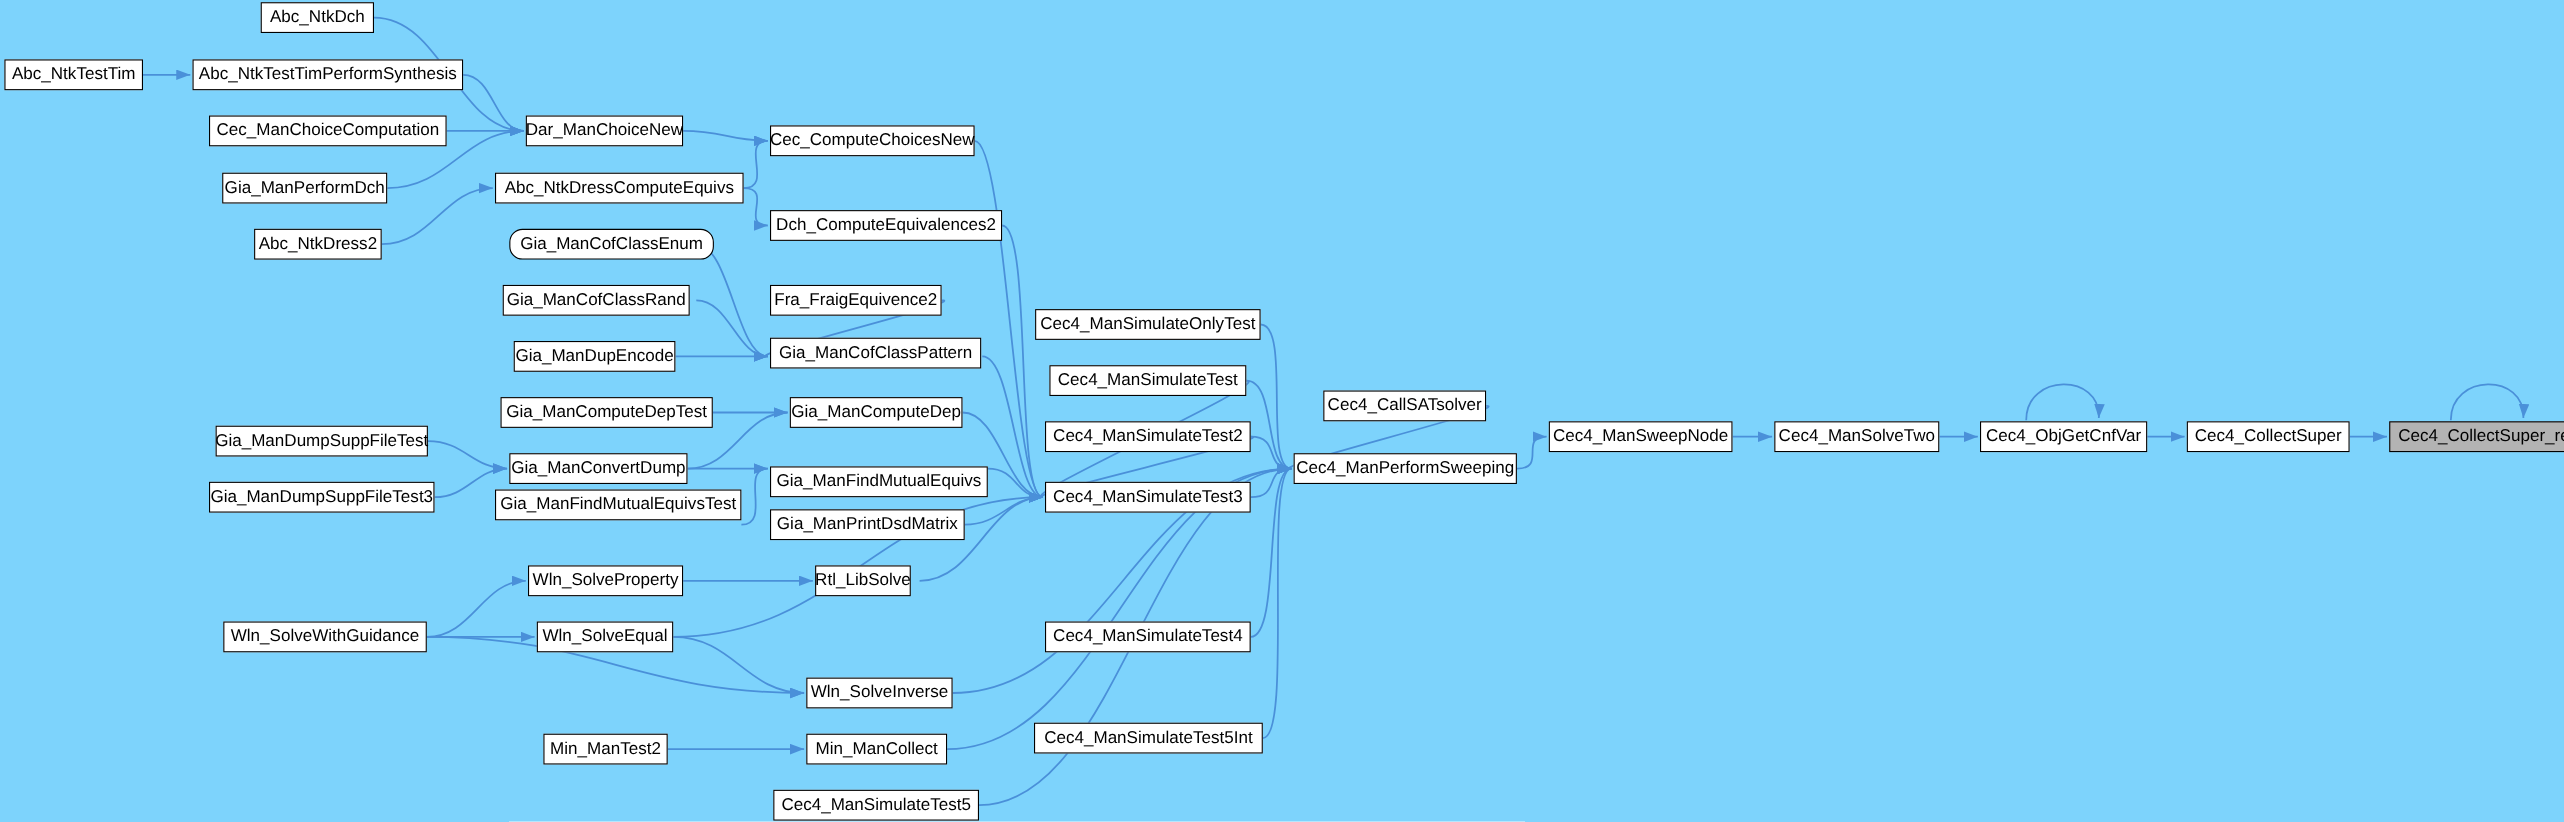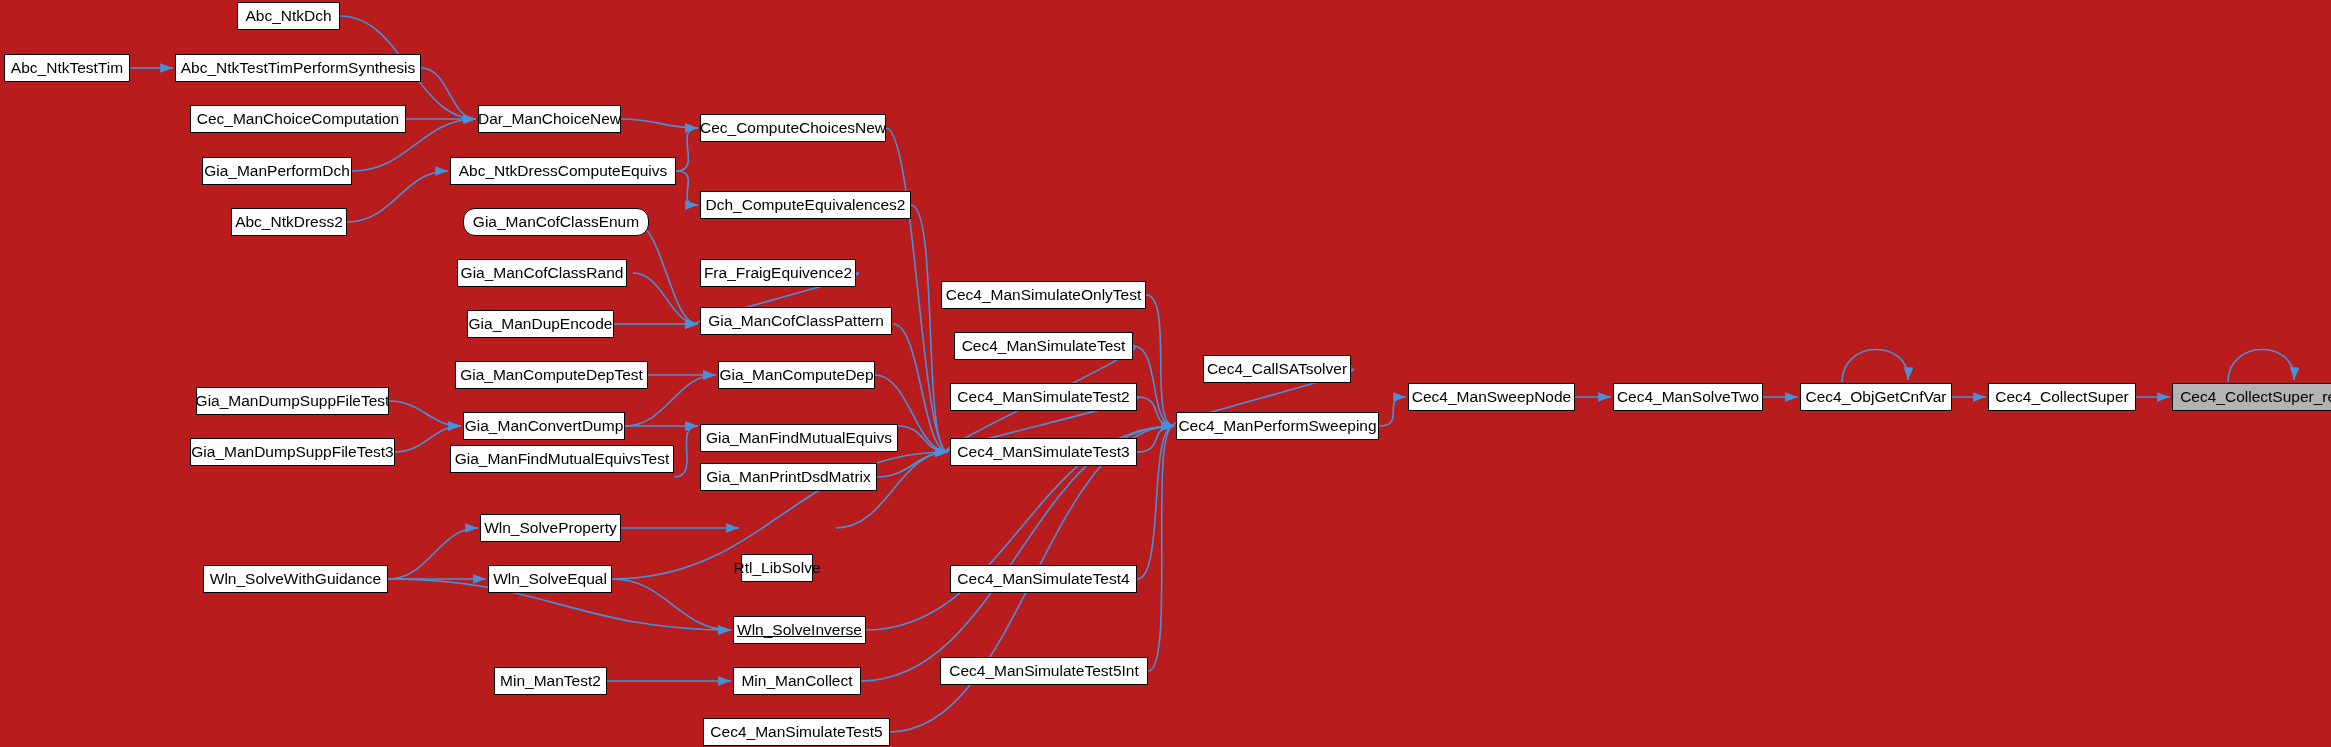--- a/index.html
+++ b/index.html
@@ -1,16 +1,16 @@
 <!DOCTYPE html>
 <html><head>
 <meta charset="utf-8">
 <style>
   html,body{margin:0;padding:0;background:#ffffff;}
-  #stage{position:relative;width:2331px;height:747px;background:#b91c1c;overflow:hidden;
+  #stage{position:relative;width:2331px;height:747px;background:#7dd3fc;overflow:hidden;
          font-family:"Liberation Sans",sans-serif;}
   .node{position:absolute;box-sizing:border-box;border:1px solid #000000;background:#ffffff;
         color:#000000;font-size:15.5px;line-height:1;display:flex;align-items:center;
         justify-content:center;white-space:nowrap;height:28px;}
   .node.current{background:#b3b3b3;}
   svg.edges{position:absolute;left:0;top:0;width:2331px;height:747px;pointer-events:none;}
 </style>
 </head>
 <body>
 
@@ -104,22 +104,22 @@
     <div class="node" style="left: 1176px; top: 412px; width: 203px;">Cec4_ManPerformSweeping</div>
     <div class="node" style="left: 1408px; top: 383px; width: 167px;">Cec4_ManSweepNode</div>
     <div class="node" style="left: 1613px; top: 383px; width: 150px;">Cec4_ManSolveTwo</div>
     <div class="node" style="left: 1800px; top: 383px; width: 152px;">Cec4_ObjGetCnfVar</div>
     <div class="node" style="left: 1988px; top: 383px; width: 148px;">Cec4_CollectSuper</div>
     <div class="node current" style="left: 2172px; top: 383px; width: 180px;">Cec4_CollectSuper_rec</div>
     <div class="node" style="left: 190px; top: 438px; width: 205px;">Gia_ManDumpSuppFileTest3</div>
     <div class="node" style="left: 450px; top: 445px; width: 224px;">Gia_ManFindMutualEquivsTest</div>
     <div class="node" style="left: 700px; top: 463px; width: 177px;">Gia_ManPrintDsdMatrix</div>
     <div class="node" style="left: 480px; top: 514px; width: 141px;">Wln_SolveProperty</div>
-    <div class="node" style="left: 741px; top: 514px; width: 72px; margin-top: 40px;">Rtl_LibSolve</div>
+    <div class="node" style="left: 741px; top: 514px; width: 87px;">Rtl_LibSolve</div>
     <div class="node" style="left: 203px; top: 565px; width: 185px;">Wln_SolveWithGuidance</div>
     <div class="node" style="left: 488px; top: 565px; width: 124px;">Wln_SolveEqual</div>
     <div class="node" style="left: 950px; top: 565px; width: 187px;">Cec4_ManSimulateTest4</div>
-    <div class="node" style="left: 733px; top: 616px; width: 133px; text-decoration: underline;">Wln_SolveInverse</div>
+    <div class="node" style="left: 733px; top: 616px; width: 133px;">Wln_SolveInverse</div>
     <div class="node" style="left: 940px; top: 657px; width: 208px;">Cec4_ManSimulateTest5Int</div>
     <div class="node" style="left: 494px; top: 667px; width: 113px;">Min_ManTest2</div>
     <div class="node" style="left: 733px; top: 667px; width: 128px;">Min_ManCollect</div>
     <div class="node" style="left: 703px; top: 718px; width: 187px;">Cec4_ManSimulateTest5</div>
   </div>
 
 </body></html>

